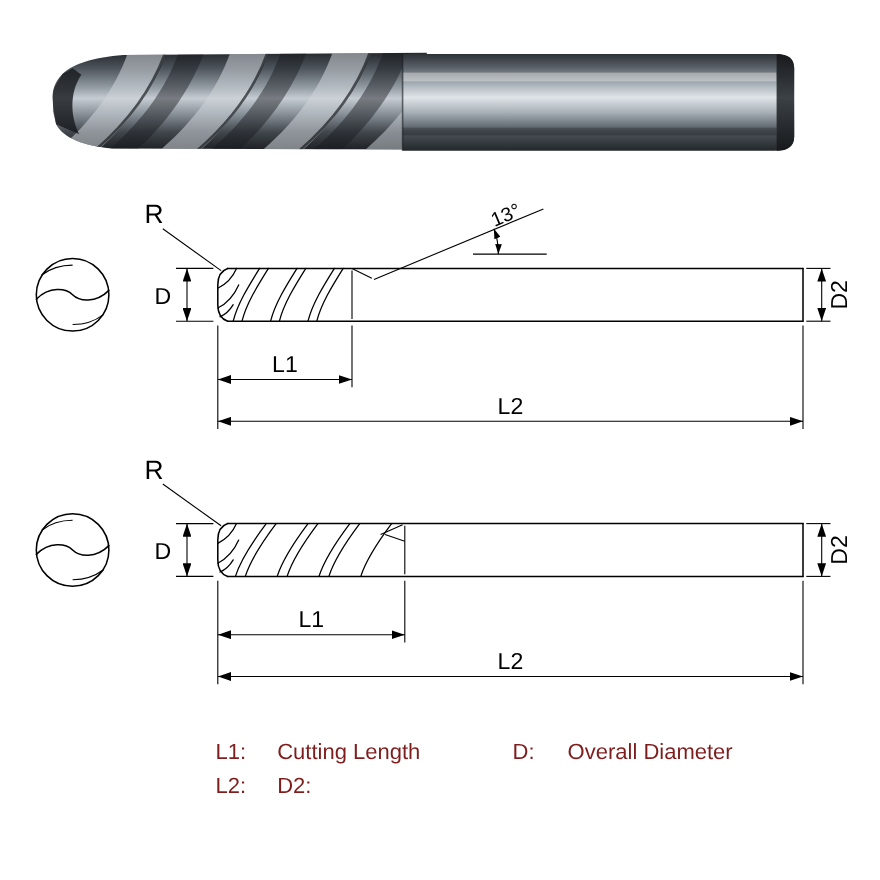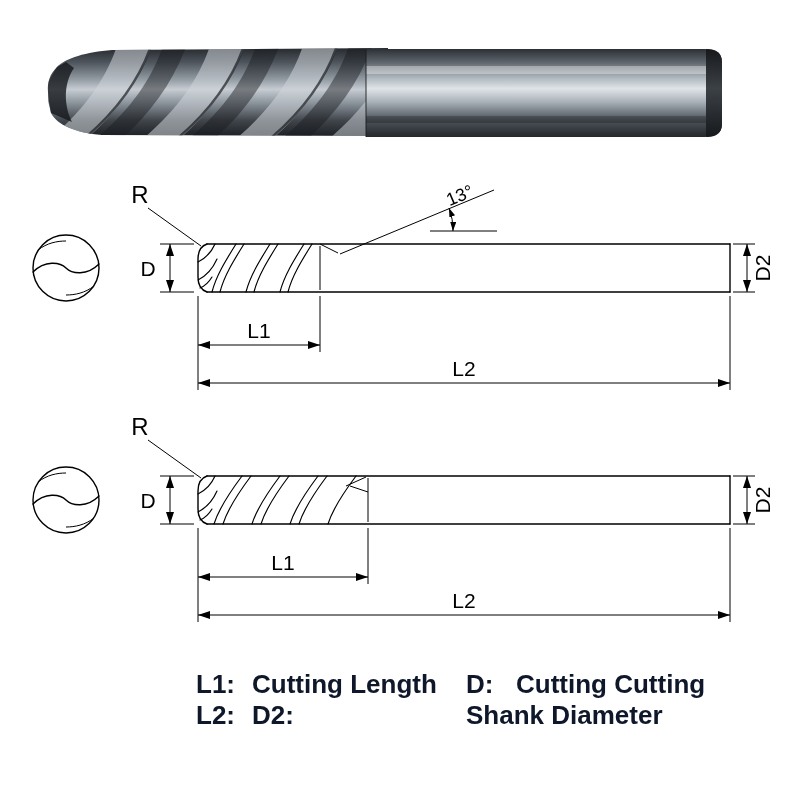--- a/index.html
+++ b/index.html
@@ -14,21 +14,21 @@
   .thin{stroke:#000;stroke-width:1;fill:none;}
   .dim{stroke:#000;stroke-width:1;fill:none;}
   text{fill:#000;font-family:"Liberation Sans",sans-serif;}
   .dim-label{font-size:21px;}
   .r-label{font-size:24px;}
   .angle-label{font-size:18px;}
   
   .legend{
     position:absolute;left:196px;top:669px;
     display:grid;grid-template-columns:56px 214px 50px auto;
-    font-size:26px;font-weight:700;color:#0f172a;line-height:31px;
+    font-size:20px;font-weight:400;color:#7f1d1d;line-height:31px;
   }
   .legend span{white-space:pre;}
 </style>
 </head>
 <body>
 
 <div class="canvas">
 
 <svg width="800" height="800" viewBox="0 0 800 800">
   <defs>
@@ -227,19 +227,18 @@
       <path d="M 198,615 L 730,615" class="dim" marker-start="url(#mS)" marker-end="url(#mE)"></path>
       <text x="464" y="608" text-anchor="middle" class="dim-label">L2</text>
     </g>
   </g>
 </svg>
 
 <div class="legend">
   <span>L1:</span>
   <span>Cutting Length</span>
   <span>D:</span>
-  <span>Cutting Cutting</span>
+  <span>Overall Diameter</span>
   <span>L2:</span>
   <span>D2:</span>
-  <span>Shank Diameter</span>
 </div>
 
 </div>
 
 </body></html>

